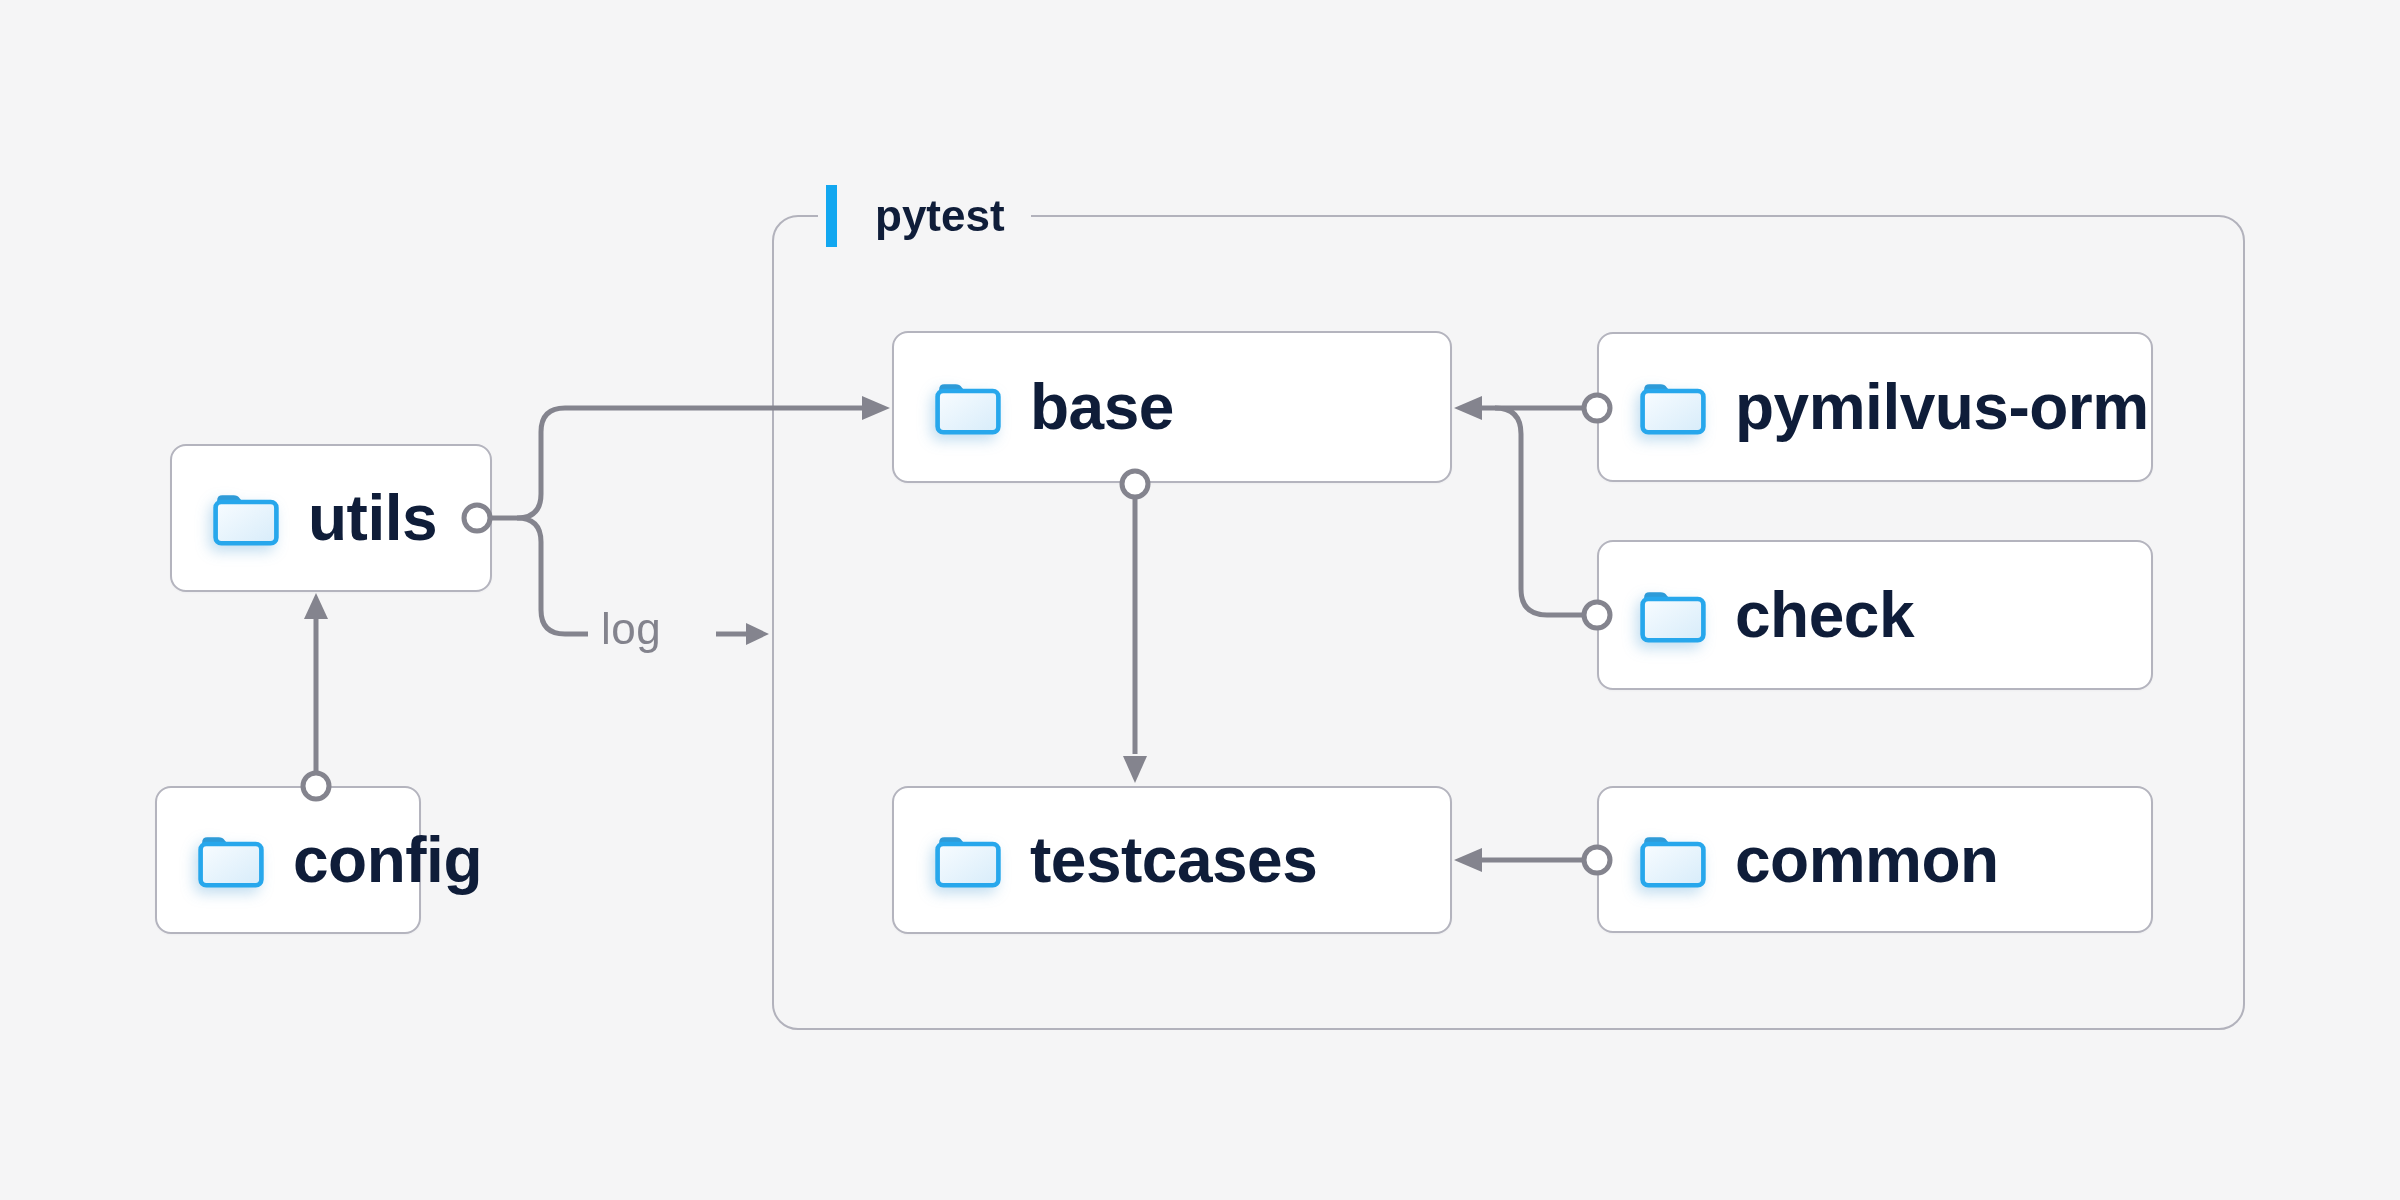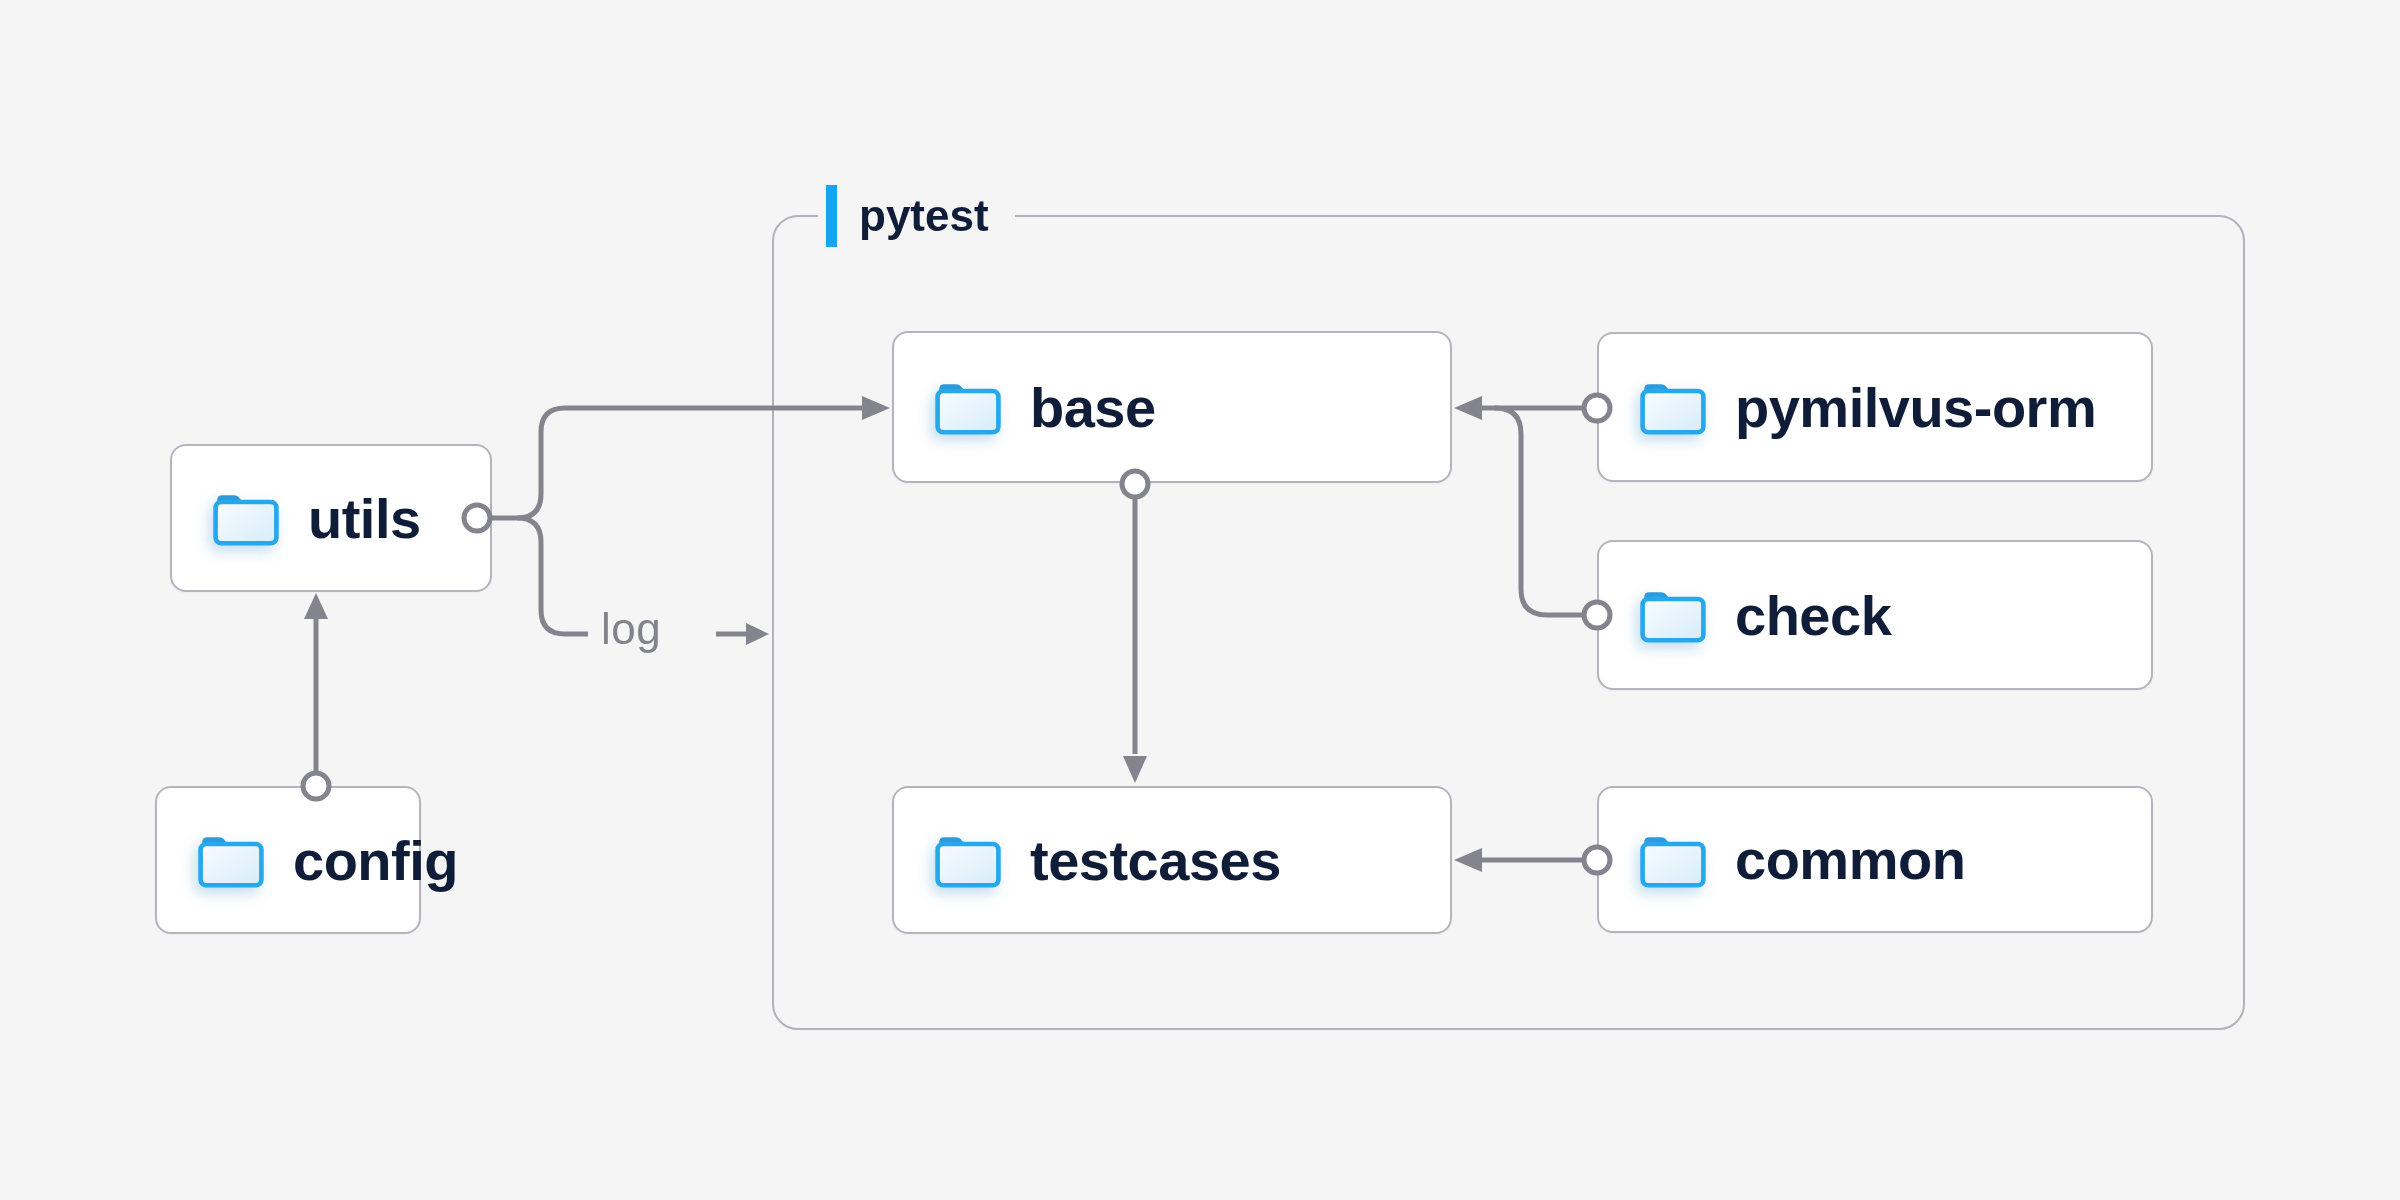--- a/index.html
+++ b/index.html
@@ -43,37 +43,38 @@
     display:inline-block;
     width:11px; height:62px;
     background:var(--accent);
     margin-right:22px;
   }
   .group-label .gtext{
     font-size:44px;
     font-weight:700;
     color:var(--label);
     letter-spacing:0px;
+    margin-left:16px;
   }
 
   
   .node{
     position:absolute;
     background:var(--node-bg);
     border:2.5px solid var(--node-border);
     border-radius:16px;
     display:flex;
     align-items:center;
     padding-left:40px;
     gap:28px;
     z-index:2;
     box-shadow:0 1px 2px rgba(20,30,60,0.03);
   }
   .node .nlabel{
-    font-size:56px;
+    font-size:64px;
     font-weight:700;
     color:var(--label);
     letter-spacing:-0.5px;
     white-space:nowrap;
   }
   .folder{
     width:68px; height:56px;
     flex:0 0 auto;
     filter:drop-shadow(-4px 6px 7px rgba(41,138,200,0.28));
   }

